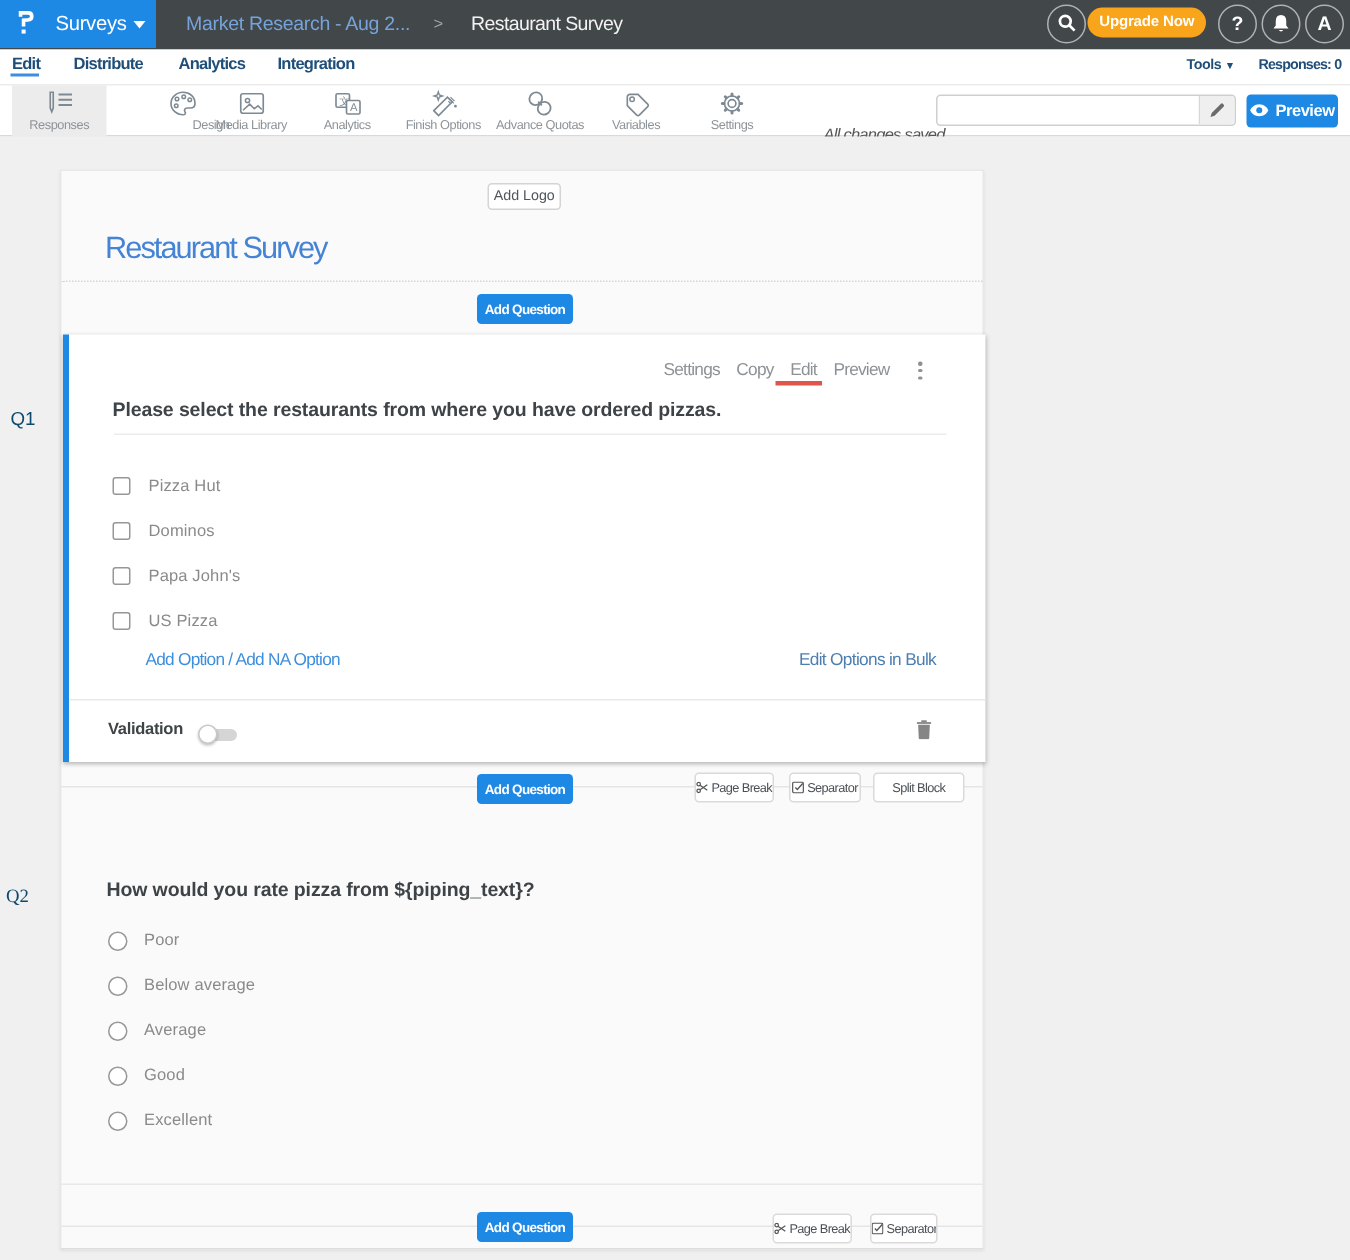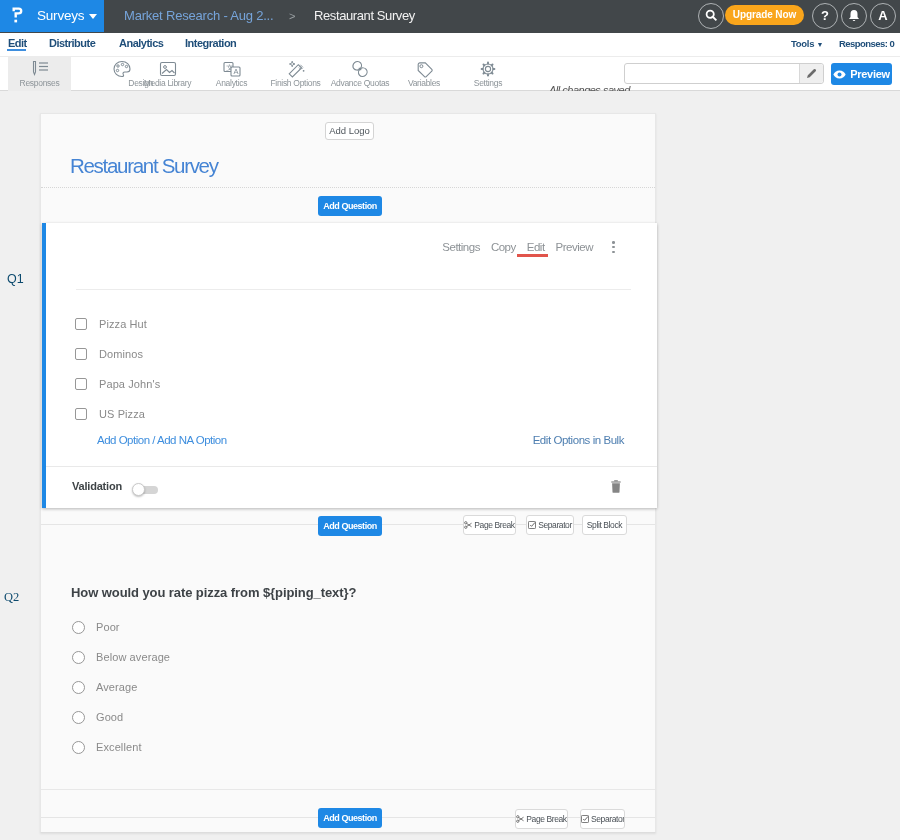--- a/index.html
+++ b/index.html
@@ -223,20 +223,21 @@
     <div class="addqbtn" style="left:277px; top:82px;">Add Question</div>
 
     <div id="q1card">
       <div class="qtabs"><span style="margin-left:0">Settings</span><span>Copy</span><span>Edit</span><span>Preview</span></div>
       <div id="logicu"></div>
       <div class="vdots">
           <i></i>
           <i></i>
           <i></i>
         </div>
+      <div class="qtext" style="top:42px;">Please select the restaurants from where you have ordered pizzas.</div>
       <div id="qline"></div>
       <div class="opt" style="top:95px;">
           <span class="cbox"></span>
           <span class="olabel">Pizza Hut</span>
         </div>
       <div class="opt" style="top:125px;">
           <span class="cbox"></span>
           <span class="olabel">Dominos</span>
         </div>
       <div class="opt" style="top:155px;">
@@ -269,21 +270,21 @@
     <div class="smallbtn" style="left:422px; top:401px; width:53px;"><svg width="8" height="8" style="display:inline-block;vertical-align:-1px;margin-right:2px" viewBox="0 0 9 9">
           <circle cx="2" cy="2" r="1.3" fill="none" stroke="#555" stroke-width="0.9"></circle>
           <circle cx="2" cy="7" r="1.3" fill="none" stroke="#555" stroke-width="0.9"></circle>
           <line x1="3" y1="2.8" x2="8.5" y2="6.5" stroke="#555" stroke-width="0.9"></line>
           <line x1="3" y1="6.2" x2="8.5" y2="2.5" stroke="#555" stroke-width="0.9"></line>
         </svg>Page Break</div>
     <div class="smallbtn" style="left:485px; top:401px; width:48px;"><svg width="8" height="8" style="display:inline-block;vertical-align:-1px;margin-right:2px" viewBox="0 0 9 9">
           <rect x="0.5" y="0.5" width="8" height="8" rx="1" fill="none" stroke="#555" stroke-width="0.9"></rect>
           <path d="M2.5,4.5 L4,6 L8,1.5" fill="none" stroke="#555" stroke-width="1"></path>
         </svg>Separator</div>
-    <div class="smallbtn" style="left:541px; top:401px; width:45px;">Split Block</div>
+    <div class="smallbtn" style="left:541px; top:401px; width:61px;">Split Block</div>
 
     <div id="q2text">How would you rate pizza from ${piping_text}?</div>
     <div class="opt" style="left:31px; top:507px;">
         <span class="rbox"></span>
         <span class="olabel">Poor</span>
       </div>
     <div class="opt" style="left:31px; top:537px;">
         <span class="rbox"></span>
         <span class="olabel">Below average</span>
       </div>

